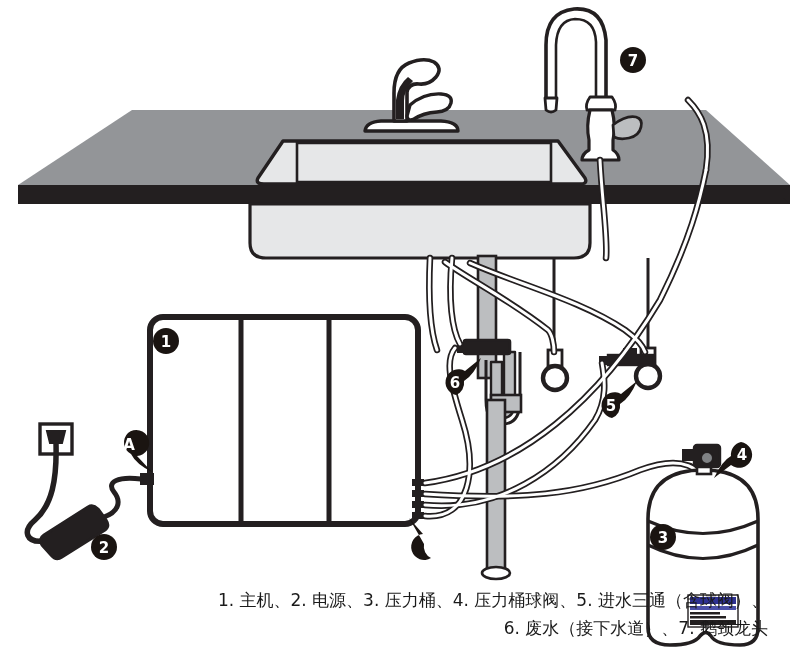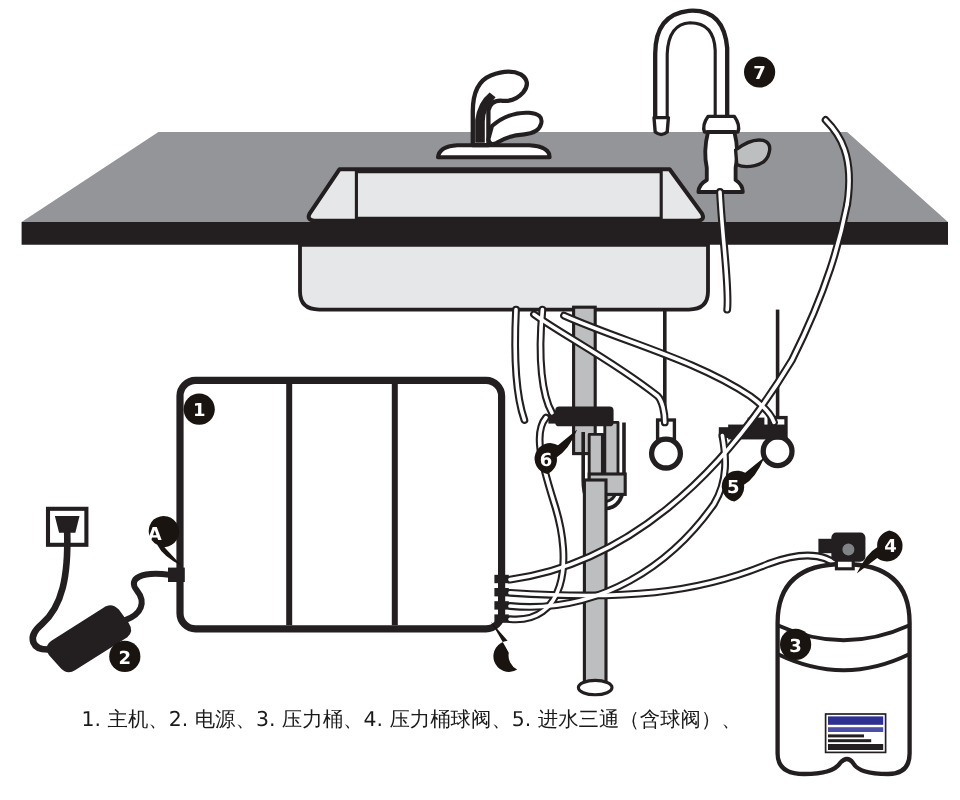--- a/index.html
+++ b/index.html
@@ -25,20 +25,21 @@
   svg#scene {
     display: block;
     width: 800px;
     height: 667px;
   }
   .legend-block {
     position: absolute;
     left: 68px;
     top: 586px;
     width: 700px;
+    text-align: right;
   }
   .legend-line {
     font-family: "DejaVu Sans", "Liberation Sans", sans-serif;
     font-size: 17px;
     line-height: 28px;
     color: #1a1a1a;
     white-space: pre;
     letter-spacing: 0px;
   }
   .callout-num {
@@ -232,15 +233,16 @@
       <g>
         <path d="M431,558 A13,13 0 1,1 423,534 L409,518 Q419,535 424,544 A13,13 0 0,0 431,558 Z" fill="#1a1411"></path>
         <text class="callout-num" x="430" y="552" font-size="15">B</text>
       </g>
     </g>
 
   </svg>
 
   <div class="legend-block">
     <div class="legend-line">1. 主机、2. 电源、3. 压力桶、4. 压力桶球阀、5. 进水三通（含球阀）、</div>
+    <div class="legend-line">6. 废水（接下水道）、7. 鹅颈龙头</div>
   </div>
 
 </div>
 
 </body></html>

